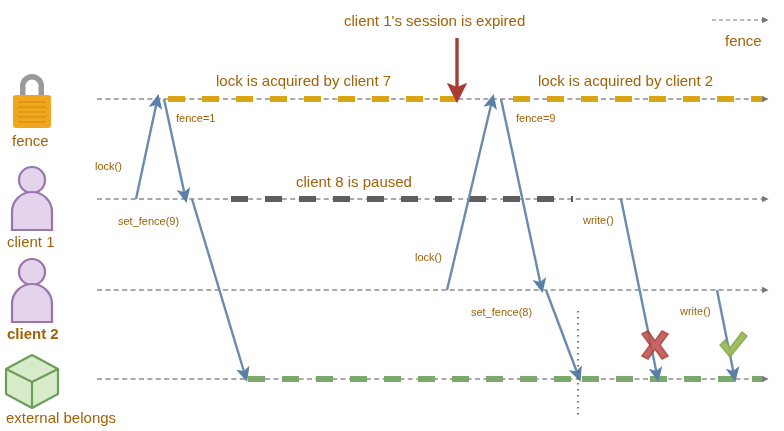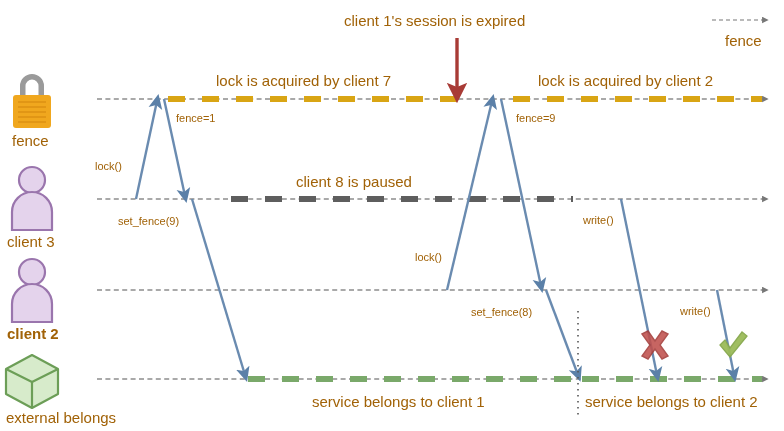--- a/index.html
+++ b/index.html
@@ -134,29 +134,27 @@
       <path d="M32,355 L58,369 L58,394 L32,408 L6,394 L6,369 Z" fill="#d7ebcb" stroke="#6c9e57" stroke-width="2.2" stroke-linejoin="round"></path>
       <path d="M6,369 L32,382 L58,369" fill="none" stroke="#6c9e57" stroke-width="2.2" stroke-linejoin="round"></path>
       <path d="M32,382 L32,408" fill="none" stroke="#6c9e57" stroke-width="2.2"></path>
     </g>
   </svg>
 
   <div class="lbl title" style="left:344px;top:12px;">client 1's session is expired</div>
   <div class="lbl row-label" style="left:725px;top:32px;">fence</div>
 
   <div class="lbl row-label" style="left:12px;top:132px;">fence</div>
-  <div class="lbl row-label" style="left:7px;top:233px;">client 3</div>
+  <div class="lbl row-label" style="left:7px;top:233px;">client 1</div>
   <div class="lbl row-label" style="left:7px;top:325px;font-weight:bold;">client 2</div>
   <div class="lbl row-label" style="left:6px;top:409px;">external belongs</div>
 
   <div class="lbl title" style="left:216px;top:72px;">lock is acquired by client 7</div>
   <div class="lbl title" style="left:538px;top:72px;text-align:right;">lock is acquired by client 2</div>
   <div class="lbl title" style="left:296px;top:173px;">client 8 is paused</div>
-  <div class="lbl title" style="left:312px;top:393px;">service belongs to client 1</div>
-  <div class="lbl title" style="left:585px;top:393px;">service belongs to client 2</div>
 
   <div class="lbl ann" style="left:95px;top:160px;">lock()</div>
   <div class="lbl ann" style="left:176px;top:112px;">fence=1</div>
   <div class="lbl ann" style="left:118px;top:215px;">set_fence(9)</div>
   <div class="lbl ann" style="left:415px;top:251px;">lock()</div>
   <div class="lbl ann" style="left:516px;top:112px;">fence=9</div>
   <div class="lbl ann" style="left:471px;top:306px;">set_fence(8)</div>
   <div class="lbl ann" style="left:583px;top:214px;">write()</div>
   <div class="lbl ann" style="left:680px;top:305px;">write()</div>
 

